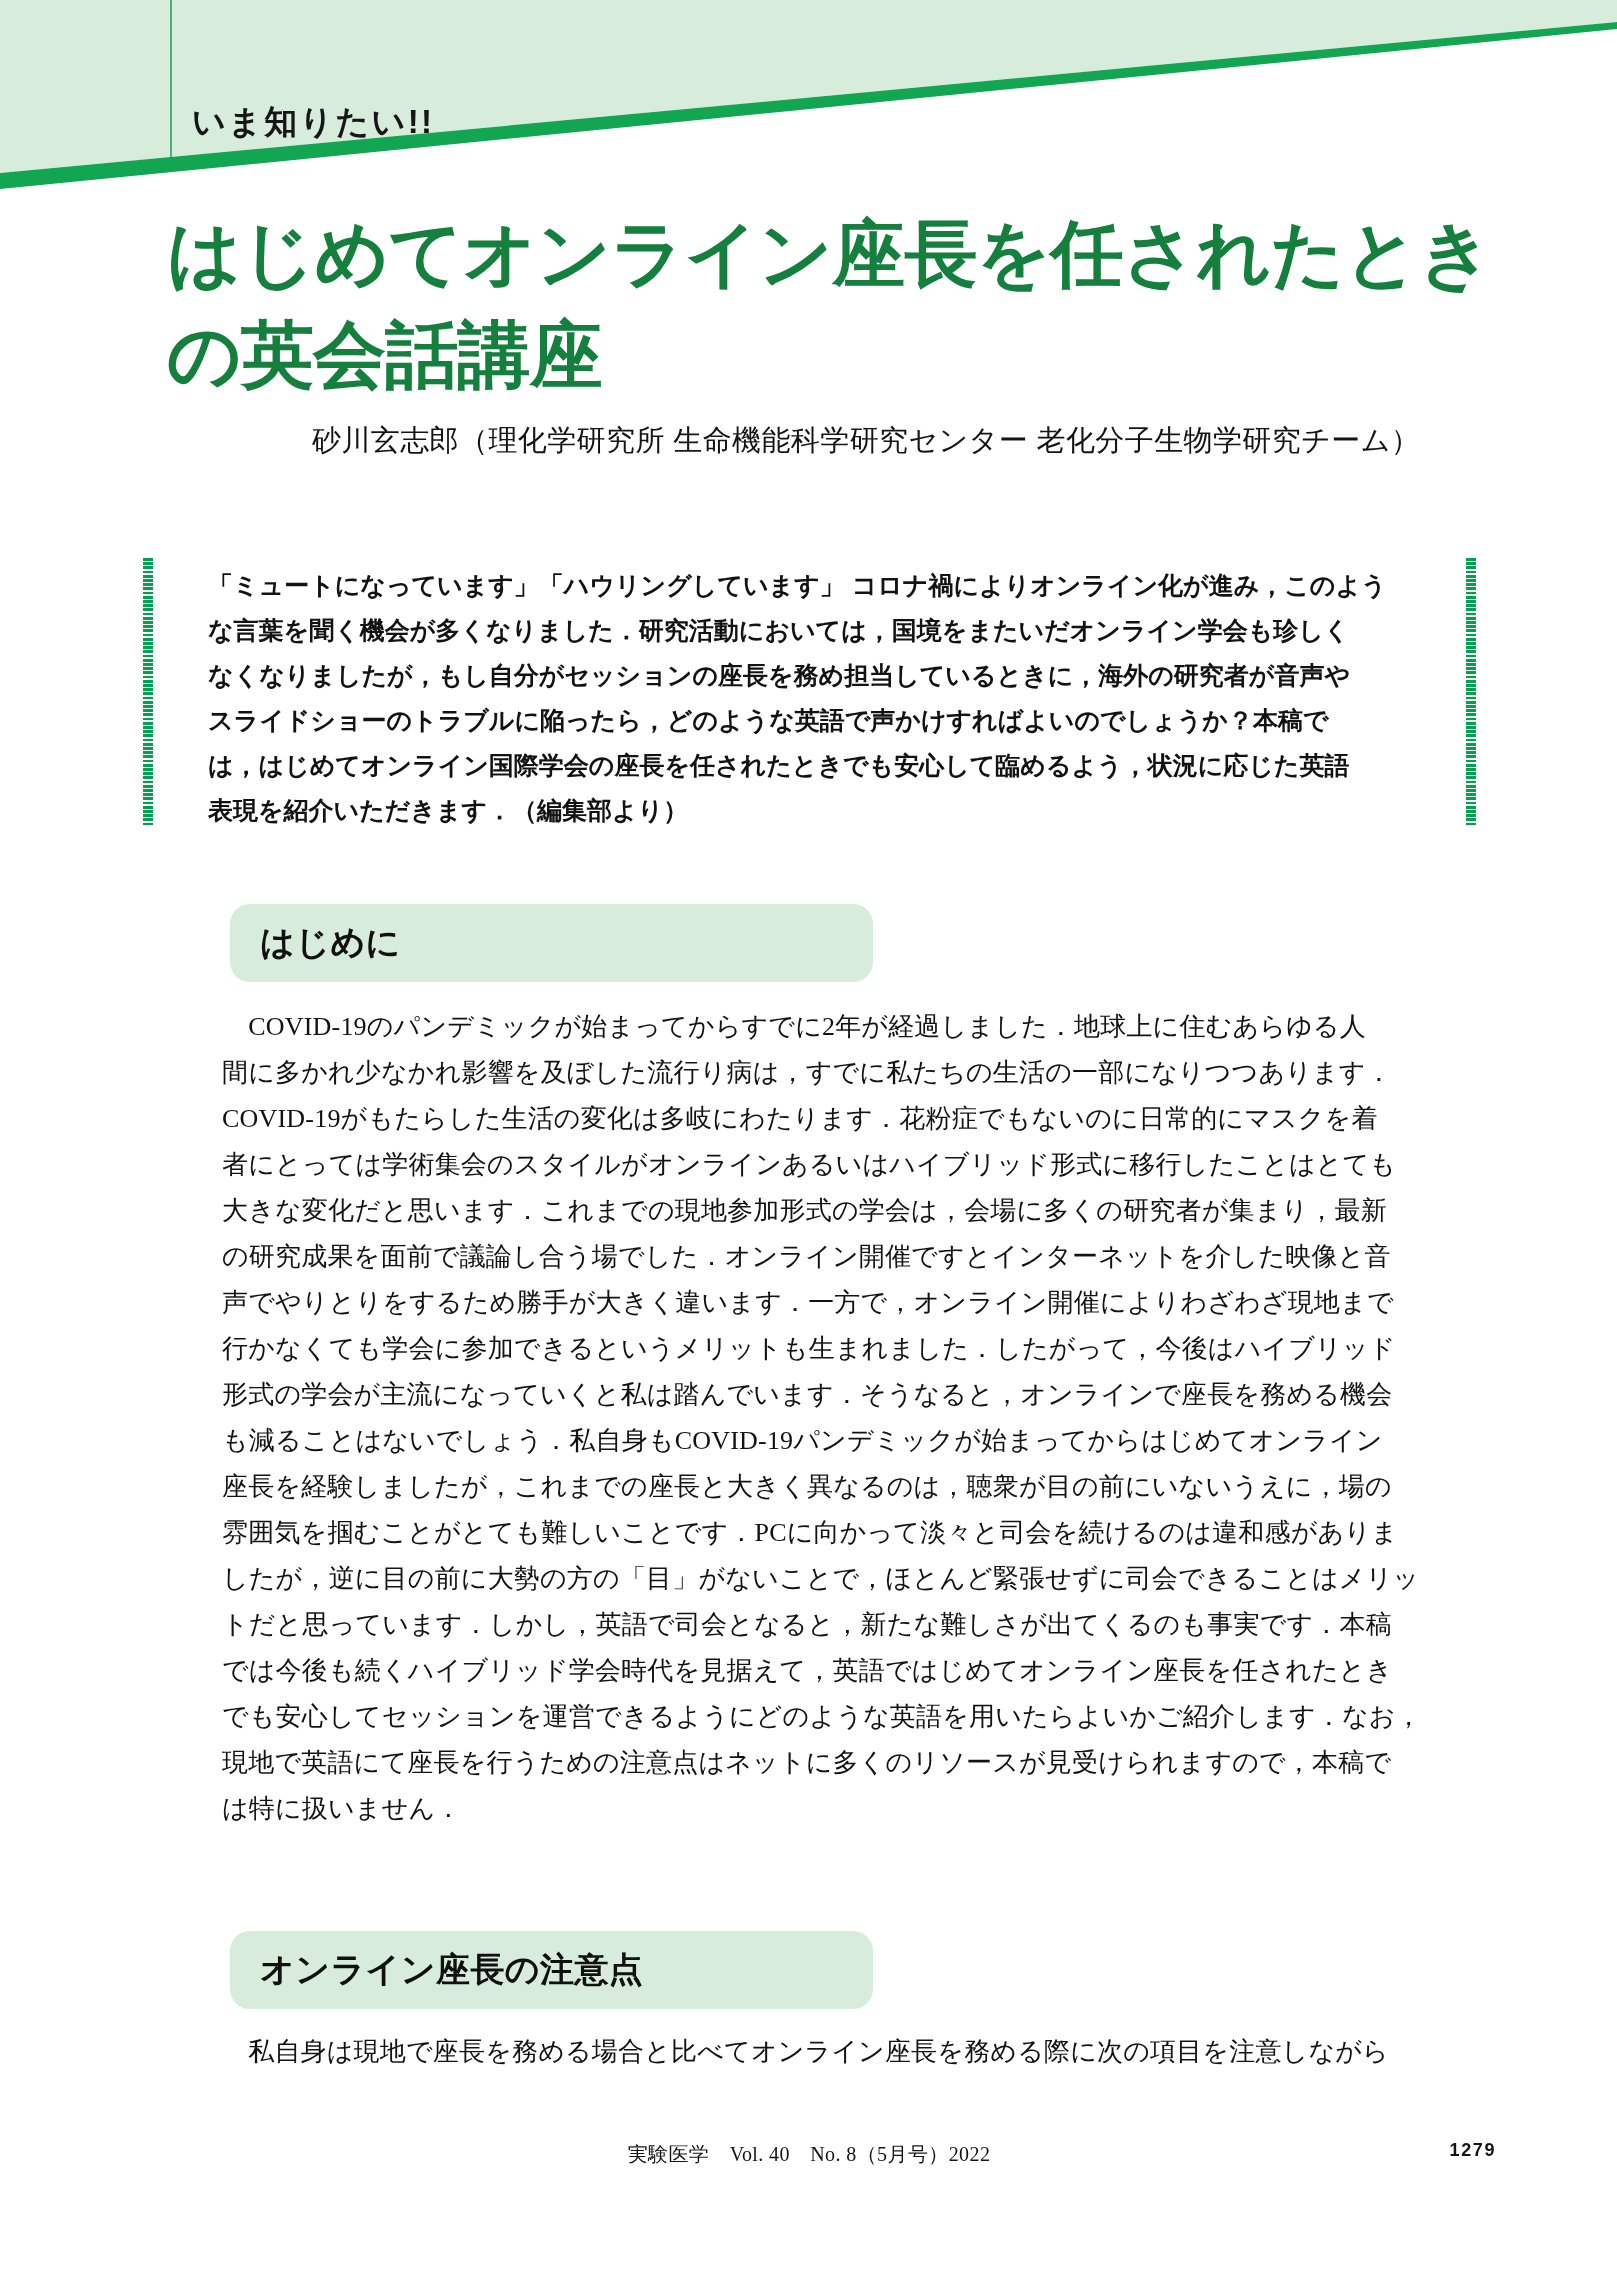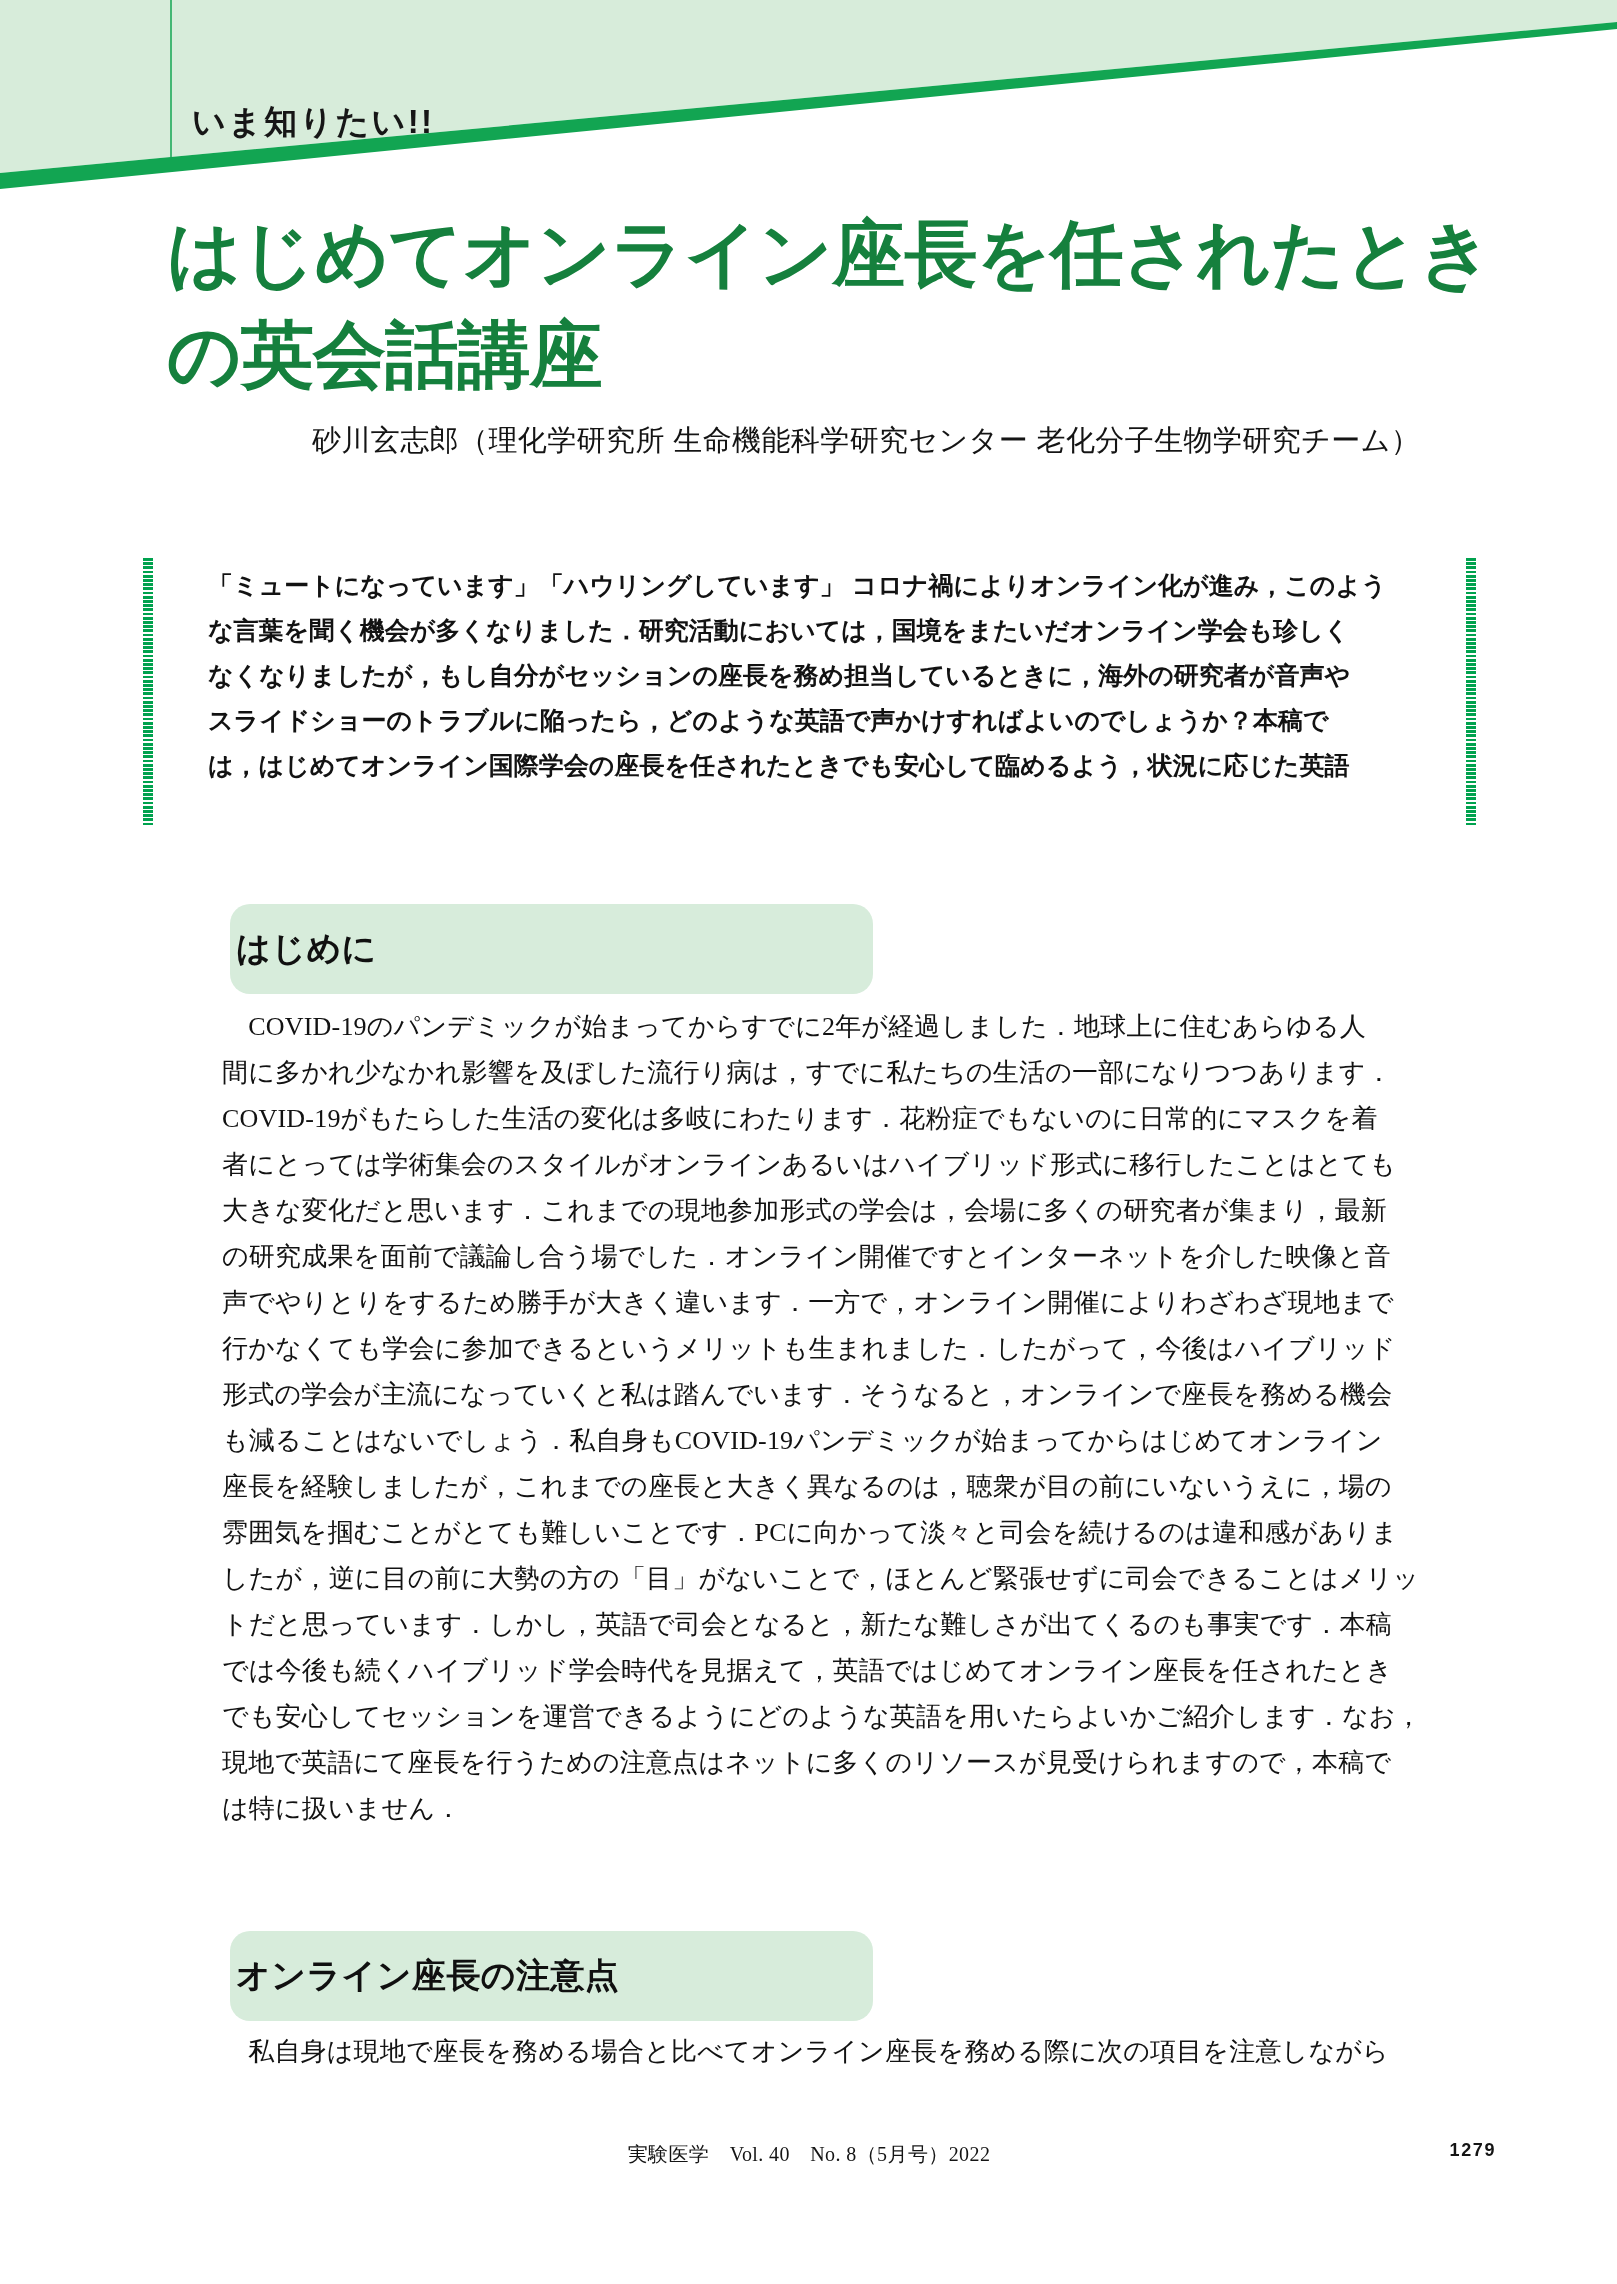--- a/index.html
+++ b/index.html
@@ -51,23 +51,23 @@
   .abstract-border.left{left:143px;}
   .abstract-border.right{left:1466px;}
   .abstract-paragraph{
     position:absolute;left:208px;top:563px;width:1231px;
     font-size:25px;font-weight:600;line-height:45px;color:#121212;
   }
   .abstract-paragraph .text-line{white-space:pre;height:45px;}
 
   
   .section-heading{
-    position:absolute;left:230px;width:643px;height:90px;
+    position:absolute;left:230px;width:643px;height:78px;
     background:var(--heading-bg,#d7ecdb);border-radius:20px;
-    display:flex;align-items:center;box-sizing:border-box;padding-left:6px;
+    display:flex;align-items:center;box-sizing:border-box;padding-left:30px;
   }
   .section-heading.first{top:904px;}
   .section-heading.second{top:1931px;}
   .section-heading .heading-label{
     font-size:34px;font-weight:800;letter-spacing:0.4px;color:#101010;white-space:pre;
   }
 
   
   .body-paragraph{
     position:absolute;left:222px;width:1223px;
@@ -107,20 +107,21 @@
   <div class="author-line gothic">砂川玄志郎（理化学研究所 生命機能科学研究センター 老化分子生物学研究チーム）</div>
 
   <div class="abstract-border left"></div>
   <div class="abstract-border right"></div>
   <div class="abstract-paragraph gothic">
       <div class="text-line">「ミュートになっています」「ハウリングしています」 コロナ禍によりオンライン化が進み，このよう</div>
       <div class="text-line">な言葉を聞く機会が多くなりました．研究活動においては，国境をまたいだオンライン学会も珍しく</div>
       <div class="text-line">なくなりましたが，もし自分がセッションの座長を務め担当しているときに，海外の研究者が音声や</div>
       <div class="text-line">スライドショーのトラブルに陥ったら，どのような英語で声かけすればよいのでしょうか？本稿で</div>
       <div class="text-line">は，はじめてオンライン国際学会の座長を任されたときでも安心して臨めるよう，状況に応じた英語</div>
+      <div class="text-line">表現を紹介いただきます．（編集部より）</div>
     </div>
 
   <div class="section-heading first gothic">
     <span class="heading-label">はじめに</span>
   </div>
 
   <div class="body-paragraph first">
       <div class="text-line">　COVID-19のパンデミックが始まってからすでに2年が経過しました．地球上に住むあらゆる人</div>
       <div class="text-line">間に多かれ少なかれ影響を及ぼした流行り病は，すでに私たちの生活の一部になりつつあります．</div>
       <div class="text-line">COVID-19がもたらした生活の変化は多岐にわたります．花粉症でもないのに日常的にマスクを着</div>

